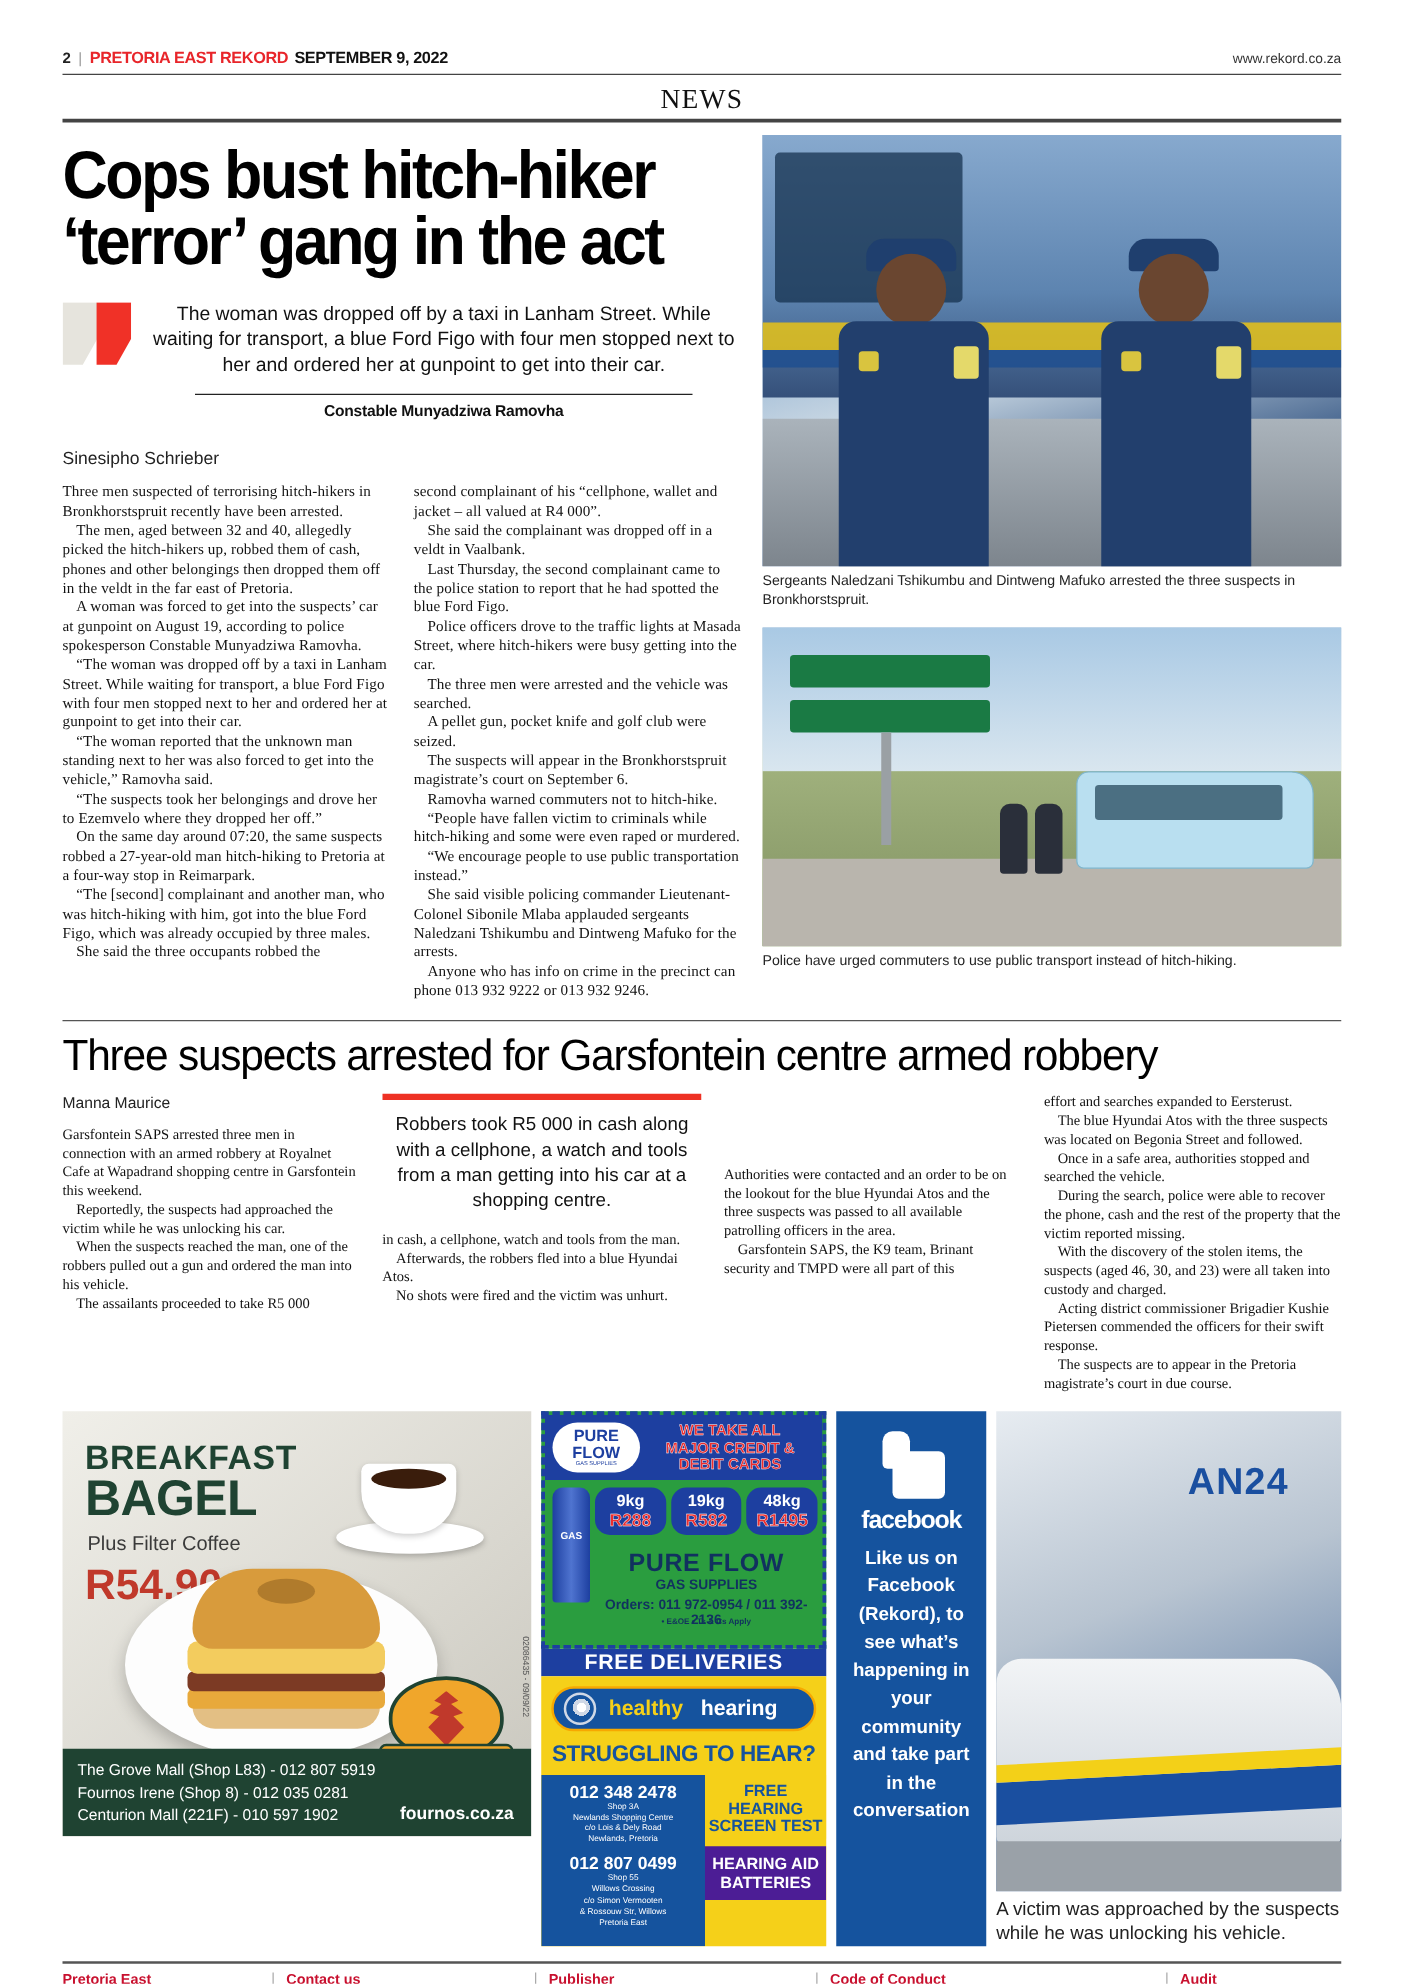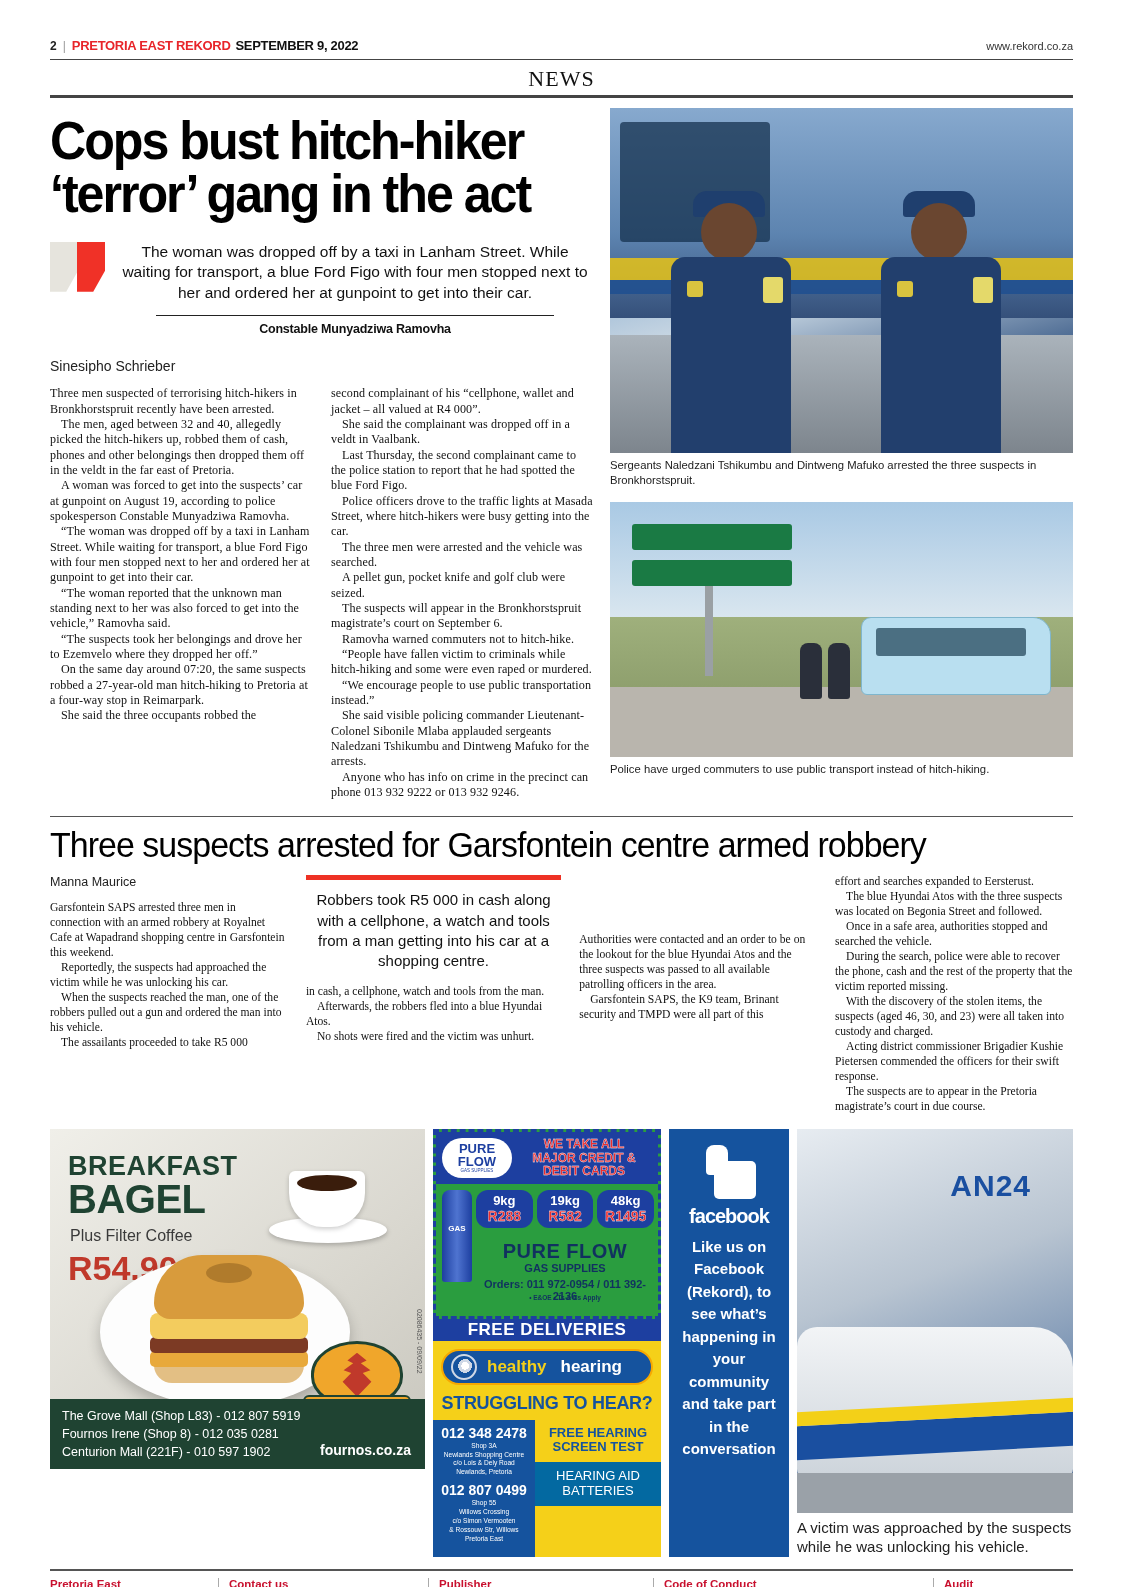--- a/index.html
+++ b/index.html
@@ -177,28 +177,28 @@
 
   .hearing { flex:1; background:#f5d019; position:relative; overflow:hidden; }
   .hh-bar { margin:8px 8px 0; height:36px; background:#15539e; border-radius:18px; border:2px solid #f7a800;
             display:flex; align-items:center; padding-left:8px; }
   .hh-circ { width:26px; height:26px; border-radius:50%; background:radial-gradient(circle at 55% 45%,#fff 0 22%,#cfd8e6 22% 40%,#15539e 40% 100%); border:2px solid #cfd8e6; }
   .hh-word { font-family:"Liberation Sans", sans-serif; font-weight:bold; font-size:17px; color:#f5d019; margin-left:10px; }
   .hh-word2 { font-family:"Liberation Sans", sans-serif; font-weight:bold; font-size:17px; color:#ffffff; margin-left:14px; }
   .hh-strug { text-align:center; font-family:"Liberation Sans", sans-serif; font-weight:bold; font-size:18px;
               color:#15539e; margin-top:8px; letter-spacing:-0.3px; }
   .hh-cols { display:flex; margin-top:6px; }
-  .hh-left { width:102px; background:#15539e; color:#fff; text-align:center; padding:5px 2px 8px; }
+  .hh-left { width:131px; background:#15539e; color:#fff; text-align:center; padding:5px 2px 8px; }
   .hh-ph { font-family:"Liberation Sans", sans-serif; font-weight:bold; font-size:14px; }
   .hh-addr { font-family:"Liberation Sans", sans-serif; font-size:6.6px; line-height:1.35; margin:1px 0 5px; }
   .hh-right { flex:1; }
   .hh-free { background:#f5d019; color:#15539e; text-align:center; font-family:"Liberation Sans", sans-serif;
              font-weight:bold; font-size:13px; padding:6px 0 2px; line-height:1.1; }
-  .hh-batt { background:#0369a1; color:#fff; text-align:center; font-family:"Liberation Sans", sans-serif;
-             font-weight:normal; font-size:13px; padding:7px 2px; line-height:1.15; margin-top:6px; }
+  .hh-batt { background:#4c1d95; color:#fff; text-align:center; font-family:"Liberation Sans", sans-serif;
+             font-weight:bold; font-size:13px; padding:7px 2px; line-height:1.15; margin-top:6px; }
 
   .ad-fb { width:120px; background:#15539e; color:#fff; position:relative; padding:8px 6px; text-align:center; }
   .thumb { width:58px; height:58px; margin:6px auto 4px; position:relative; }
   .thumb .pad { position:absolute; left:14px; top:18px; width:42px; height:38px; background:#fff; border-radius:5px; }
   .thumb .up { position:absolute; left:6px; top:2px; width:22px; height:30px; background:#fff; border-radius:8px 8px 4px 4px; }
   .fb-word { font-family:"Liberation Sans", sans-serif; font-weight:bold; font-size:20px; color:#fff; letter-spacing:-1px; margin:4px 0 8px; }
   .fb-text { font-family:"Liberation Sans", sans-serif; font-weight:bold; font-size:15px; line-height:1.5; color:#fff; }
 
   .ad-photo4 { flex:1; position:relative; overflow:hidden; background:linear-gradient(160deg,#e7ecf1,#b8c4d1 40%,#6d89ad 75%,#3c5a82); }
   .cap4 { font-family:"Liberation Sans", sans-serif; font-size:15px; color:#222; padding-top:5px; line-height:1.3; }
@@ -256,20 +256,21 @@
 
       <div class="cols2">
         <div class="col">
           <p>Three men suspected of terrorising hitch-hikers in Bronkhorstspruit recently have been arrested.</p>
           <p>The men, aged between 32 and 40, allegedly picked the hitch-hikers up, robbed them of cash, phones and other belongings then dropped them off in the veldt in the far east of Pretoria.</p>
           <p>A woman was forced to get into the suspects’ car at gunpoint on August 19, according to police spokesperson Constable Munyadziwa Ramovha.</p>
           <p>“The woman was dropped off by a taxi in Lanham Street. While waiting for transport, a blue Ford Figo with four men stopped next to her and ordered her at gunpoint to get into their car.</p>
           <p>“The woman reported that the unknown man standing next to her was also forced to get into the vehicle,” Ramovha said.</p>
           <p>“The suspects took her belongings and drove her to Ezemvelo where they dropped her off.”</p>
           <p>On the same day around 07:20, the same suspects robbed a 27-year-old man hitch-hiking to Pretoria at a four-way stop in Reimarpark.</p>
+          <p>“The [second] complainant and another man, who was hitch-hiking with him, got into the blue Ford Figo, which was already occupied by three males.</p>
           <p>She said the three occupants robbed the</p>
         </div>
         <div class="col">
           <p>second complainant of his “cellphone, wallet and jacket – all valued at R4 000”.</p>
           <p>She said the complainant was dropped off in a veldt in Vaalbank.</p>
           <p>Last Thursday, the second complainant came to the police station to report that he had spotted the blue Ford Figo.</p>
           <p>Police officers drove to the traffic lights at Masada Street, where hitch-hikers were busy getting into the car.</p>
           <p>The three men were arrested and the vehicle was searched.</p>
           <p>A pellet gun, pocket knife and golf club were seized.</p>
           <p>The suspects will appear in the Bronkhorstspruit magistrate’s court on September 6.</p>

